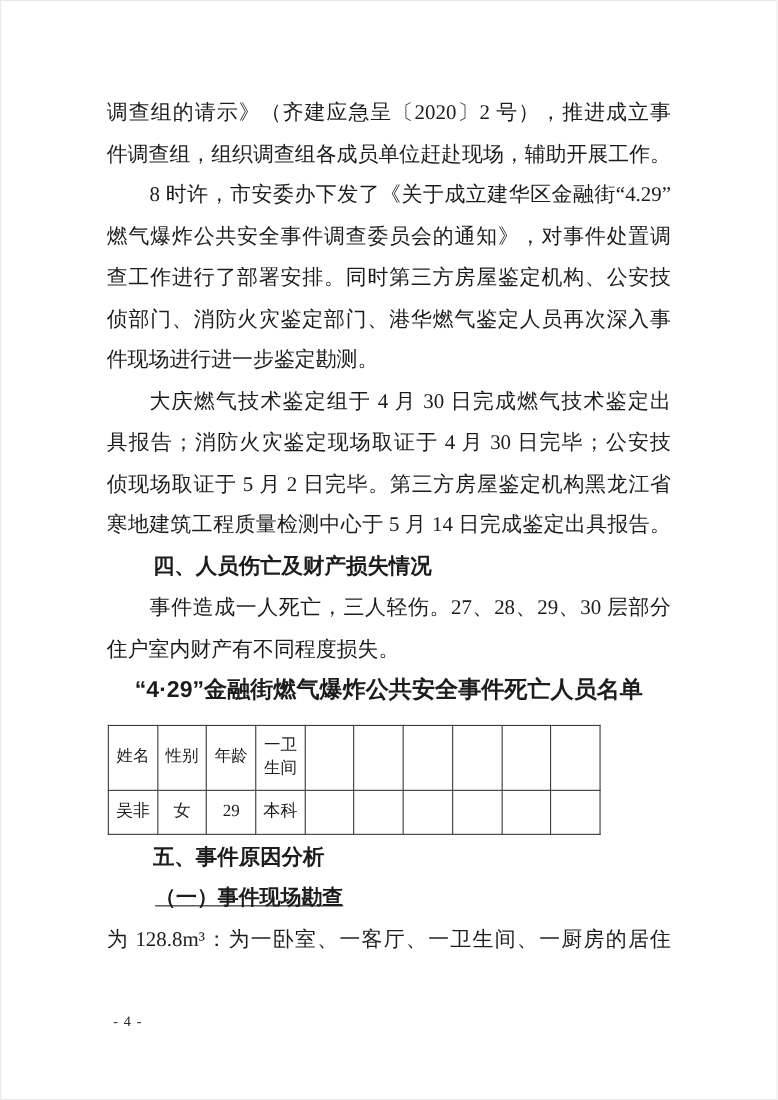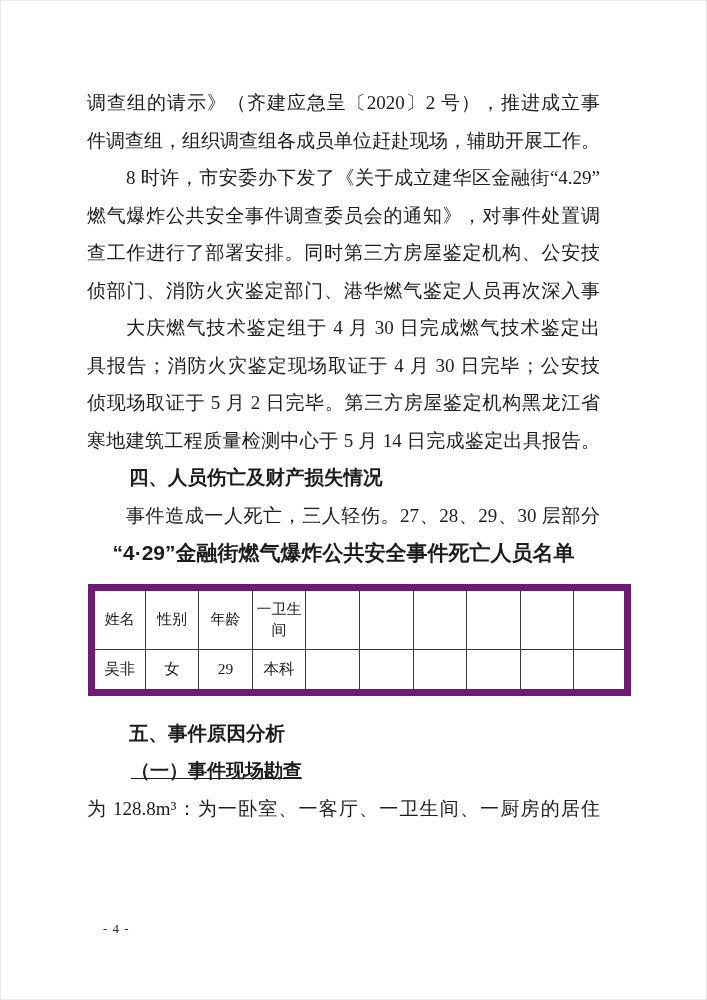--- a/index.html
+++ b/index.html
@@ -8,21 +8,21 @@
     width: 707px;
     height: 1000px;
     background: #ffffff;
     box-shadow: inset 0 0 0 1px #e8e8e8;
     overflow: hidden;
     font-family: "Liberation Serif", "DejaVu Serif", serif;
     color: #1c1c1c;
   }
   .content {
     position: absolute;
-    left: 87px;
+    left: 97px;
     top: 84px;
     width: 513px;
   }
   .line {
     height: 37.5px;
     line-height: 37.5px;
     font-size: 19px;
     text-align: justify;
     text-align-last: justify;
     white-space: nowrap;
@@ -59,26 +59,26 @@
     line-height: 37.5px;
     font-size: 21px;
     font-weight: bold;
     font-family: "Liberation Sans", "DejaVu Sans", sans-serif;
     text-align: center;
     text-align-last: center;
     white-space: nowrap;
   }
   table.casualty {
     margin-top: 12px;
-    margin-bottom: 19px;
+    margin-bottom: 2px;
     margin-left: 1px;
-    width: 543px;
+    width: 448px;
     border-collapse: collapse;
     table-layout: fixed;
-    border: 7px solid #701a75;
+    border: 1px solid #701a75;
   }
   table.casualty td {
     border: 1px solid #3a3a3a;
     text-align: center;
     vertical-align: middle;
     padding: 3px 2px;
     font-size: 15px;
     line-height: 1.35;
     overflow: hidden;
   }
@@ -99,27 +99,29 @@
 
 <div class="page">
   <div class="content">
 
     <div class="line">调查组的请示》（齐建应急呈〔2020〕2 号），推进成立事</div>
     <div class="line">件调查组，组织调查组各成员单位赶赴现场，辅助开展工作。</div>
     <div class="line indent">8 时许，市安委办下发了《关于成立建华区金融街“4.29”</div>
     <div class="line">燃气爆炸公共安全事件调查委员会的通知》，对事件处置调</div>
     <div class="line">查工作进行了部署安排。同时第三方房屋鉴定机构、公安技</div>
     <div class="line">侦部门、消防火灾鉴定部门、港华燃气鉴定人员再次深入事</div>
+    <div class="line endline">件现场进行进一步鉴定勘测。</div>
     <div class="line indent">大庆燃气技术鉴定组于 4 月 30 日完成燃气技术鉴定出</div>
     <div class="line">具报告；消防火灾鉴定现场取证于 4 月 30 日完毕；公安技</div>
     <div class="line">侦现场取证于 5 月 2 日完毕。第三方房屋鉴定机构黑龙江省</div>
     <div class="line">寒地建筑工程质量检测中心于 5 月 14 日完成鉴定出具报告。</div>
 
     <div class="heading">四、人员伤亡及财产损失情况</div>
     <div class="line indent">事件造成一人死亡，三人轻伤。27、28、29、30 层部分</div>
+    <div class="line endline">住户室内财产有不同程度损失。</div>
 
     <div class="table-title">“4·29”金融街燃气爆炸公共安全事件死亡人员名单</div>
 
     <table class="casualty">
       <tbody>
         <tr class="hdr">
           <td>姓名</td>
           <td>性别</td>
           <td>年龄</td>
           <td>一卫生间</td>

